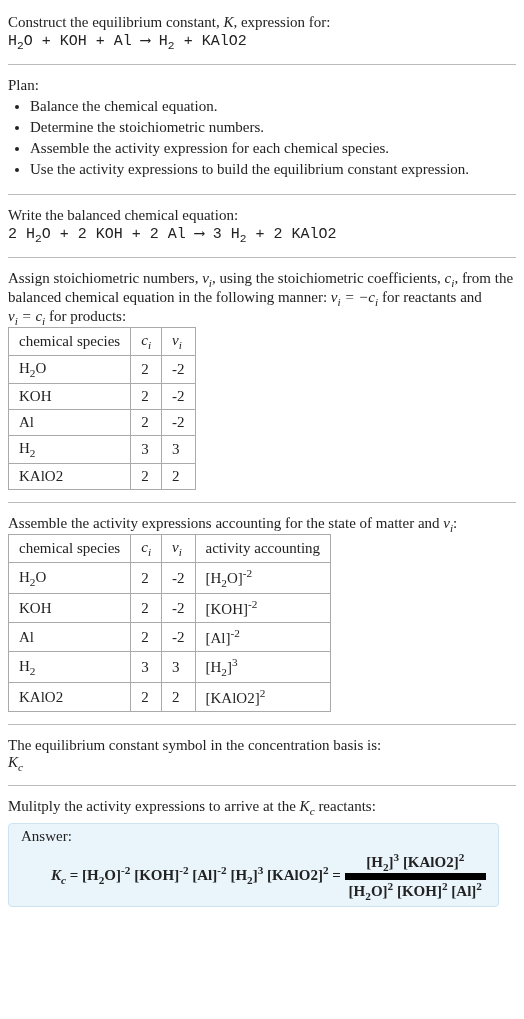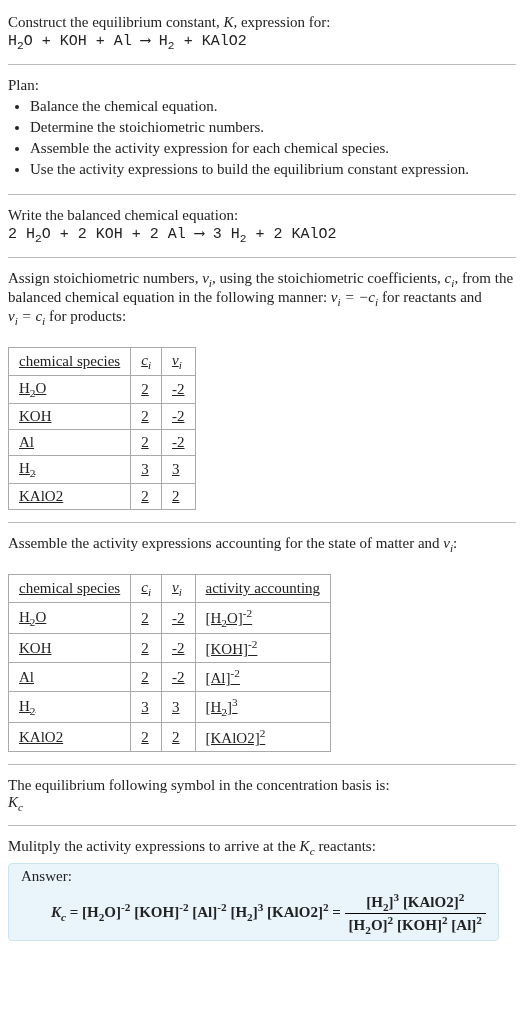--- a/index.html
+++ b/index.html
@@ -19,22 +19,21 @@
     border-top: 1px solid #bbb;
     margin: 6px 0;
   }
   .eq {
     font-family: Liberation Mono, monospace;
   }
   sub { font-size: 0.75em; }
   sup { font-size: 0.75em; }
   table.tbl {
     border-collapse: collapse;
-    margin-top: 20px;
-    text-decoration: underline;
+    margin-top: 0;
   }
   table.tbl th, table.tbl td {
     border: 1px solid #aaa;
     padding: 4px 10px;
     font-weight: normal;
     text-align: left;
     vertical-align: middle;
   }
   table.tbl th {
     background: #fff;
@@ -47,21 +46,21 @@
     margin-top: 6px;
     display: inline-block;
   }
   .frac {
     display: inline-block;
     vertical-align: middle;
     text-align: center;
   }
   .frac .num {
     display: block;
-    border-bottom: 1px solid #000000;
+    border-bottom: 7px solid #000000;
     padding: 0 4px;
   }
   .frac .den {
     display: block;
     padding: 0 4px;
   }
   .nowrap { white-space: nowrap; }
   ul.plan {
     margin: 2px 0 0 0;
     padding-left: 18px;
@@ -186,21 +185,21 @@
       <td>2</td>
       <td><span>[KAlO2]</span><sup>2</sup></td>
     </tr>
   </tbody>
     </table>
 </div>
 
 <hr class="sep">
 
 <div class="section">
-  <div>The equilibrium following symbol in the concentration basis is:</div>
+  <div>The equilibrium constant symbol in the concentration basis is:</div>
   <span class="ital"><span>K</span><sub>c</sub></span>
 </div>
 
 <hr class="sep">
 
 <div class="section">
   <span>Mulitply the activity expressions to arrive at the </span><span class="ital">K<sub>c</sub></span><span> reactants:</span>
 
   <div class="answerbox">
     <div>Answer:</div>

